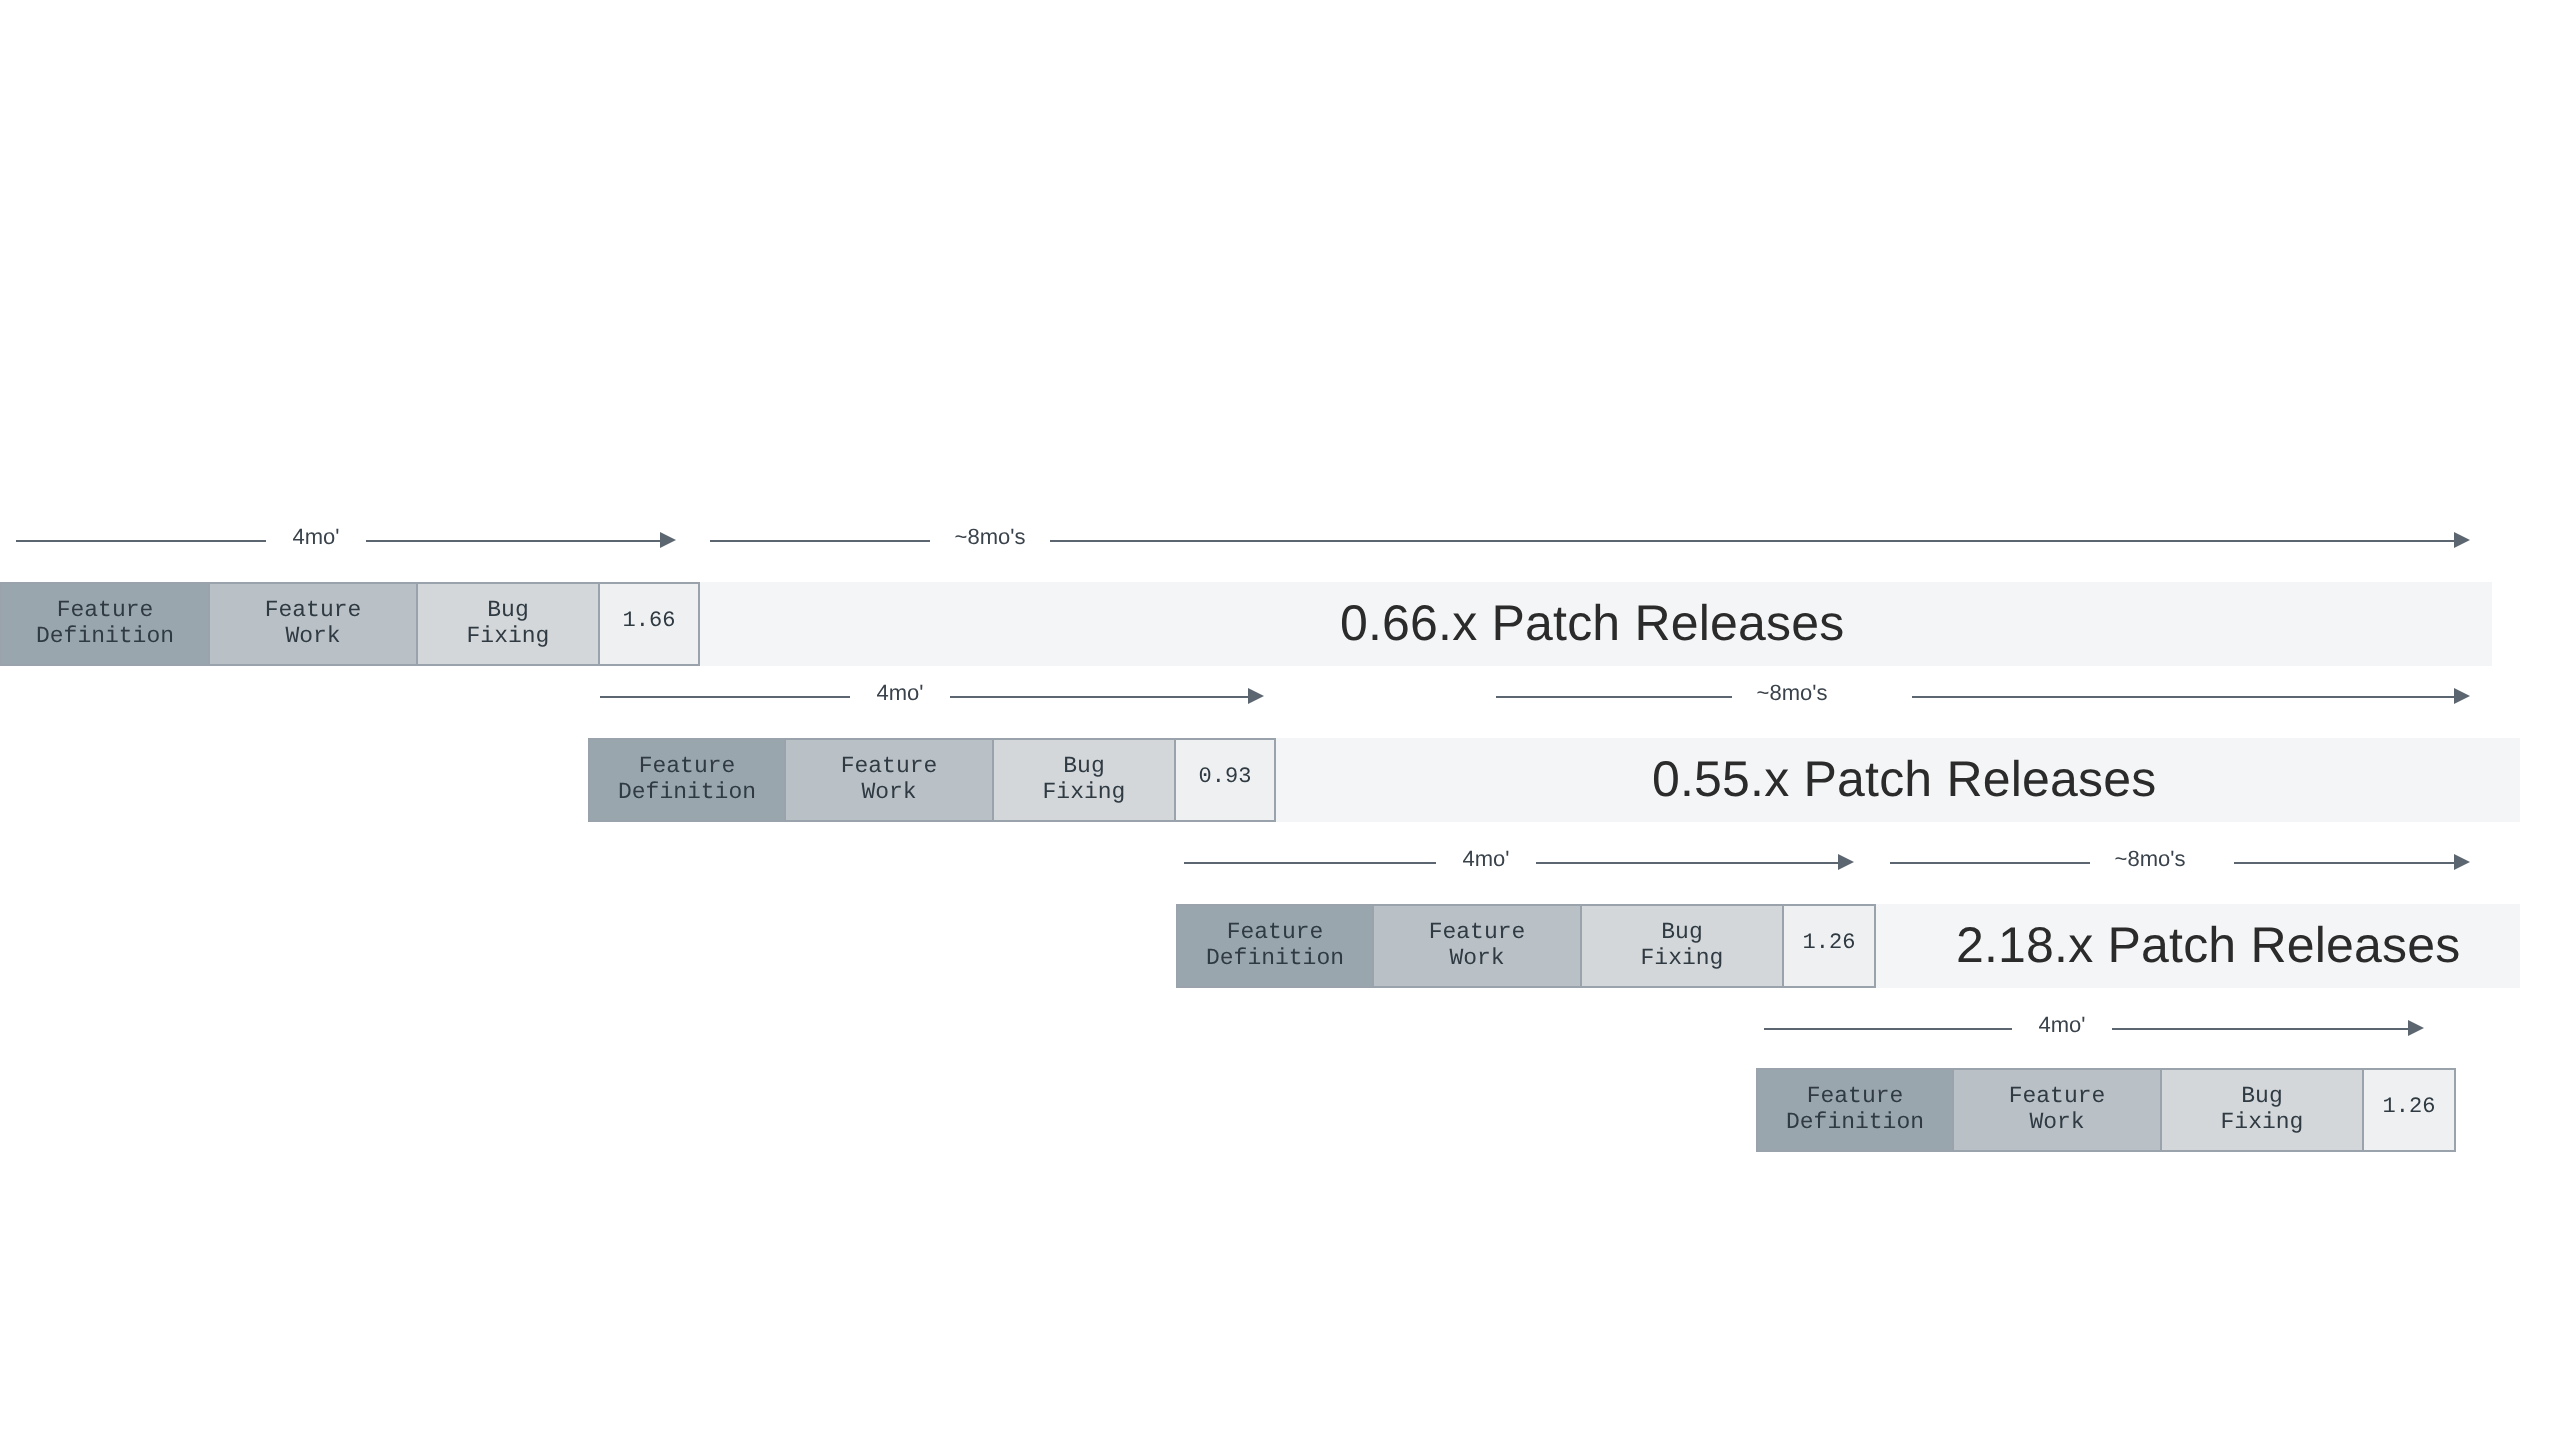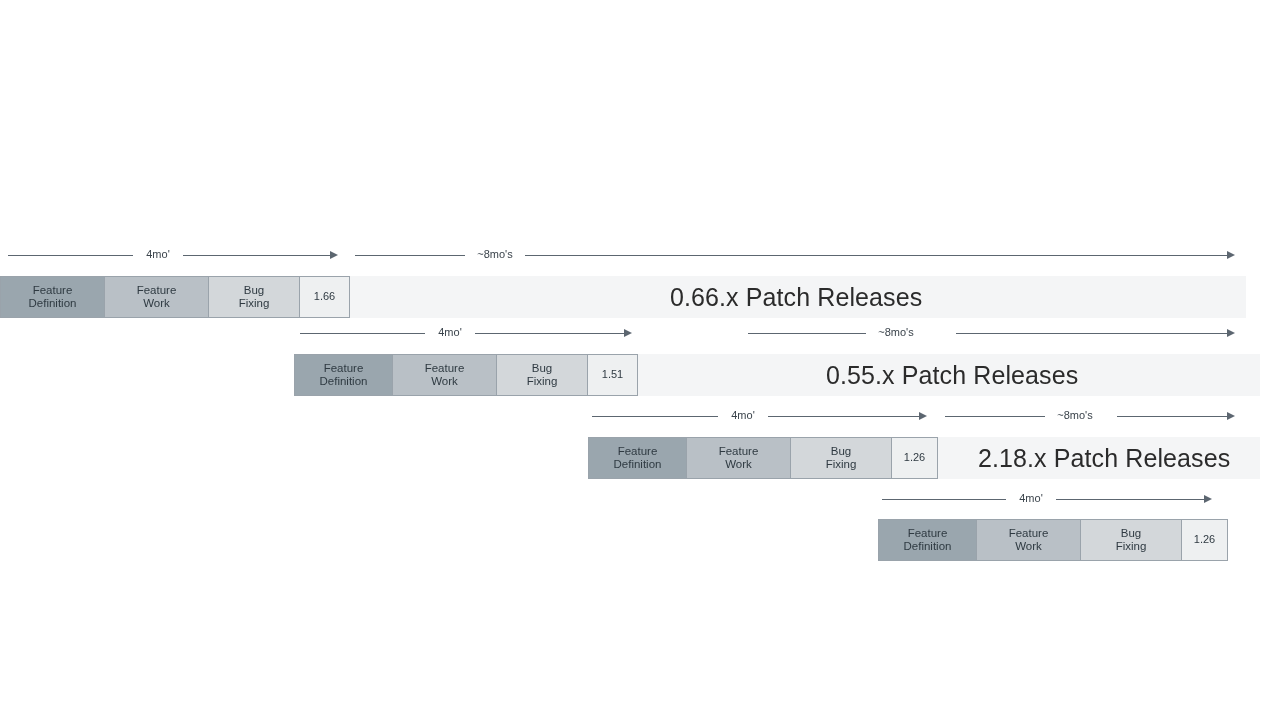--- a/index.html
+++ b/index.html
@@ -10,21 +10,21 @@
   body {
     width: 1280px;
     height: 719px;
     font-family: "Liberation Sans", sans-serif;
     overflow: hidden;
     position: relative;
   }
   #canvas {
     position: absolute;
     left: 0;
-    top: 0;
+    top: 15px;
     width: 1280px;
     height: 607px;
   }
 
   
   .release-row {
     position: absolute;
     left: 0;
     top: 0;
   }
@@ -43,20 +43,21 @@
     letter-spacing: 0.1px;
     white-space: nowrap;
   }
 
   
   .phases {
     position: absolute;
     display: flex;
     height: 42px;
     box-sizing: border-box;
+    font-family: Liberation Mono, monospace;
   }
   .phase {
     box-sizing: border-box;
     border: 1px solid #9aa3ab;
     display: flex;
     flex-direction: column;
     align-items: center;
     justify-content: center;
     color: #2f3a42;
     font-size: 11.5px;
@@ -170,21 +171,21 @@
         <span class="phase-line">Definition</span>
       </div>
       <div class="phase work" style="width:105px;">
         <span class="phase-line">Feature</span>
         <span class="phase-line">Work</span>
       </div>
       <div class="phase bug" style="width:92px;">
         <span class="phase-line">Bug</span>
         <span class="phase-line">Fixing</span>
       </div>
-      <div class="phase ver" style="width:51px;">1.51</div>
+      <div class="phase ver" style="width:51px;">0.93</div>
     </div>
   </div>
 
   <div class="release-row">
 
     <div class="measure" style="left:592px; top:409px; width:335px;">
       <div class="m-line" style="left:0; width:126px;"></div>
       <div class="m-label" style="left:126px; width:50px;">4mo'</div>
       <div class="m-line" style="left:176px; width:151px;"></div>
       <div class="m-head" style="left:327px;"></div>

